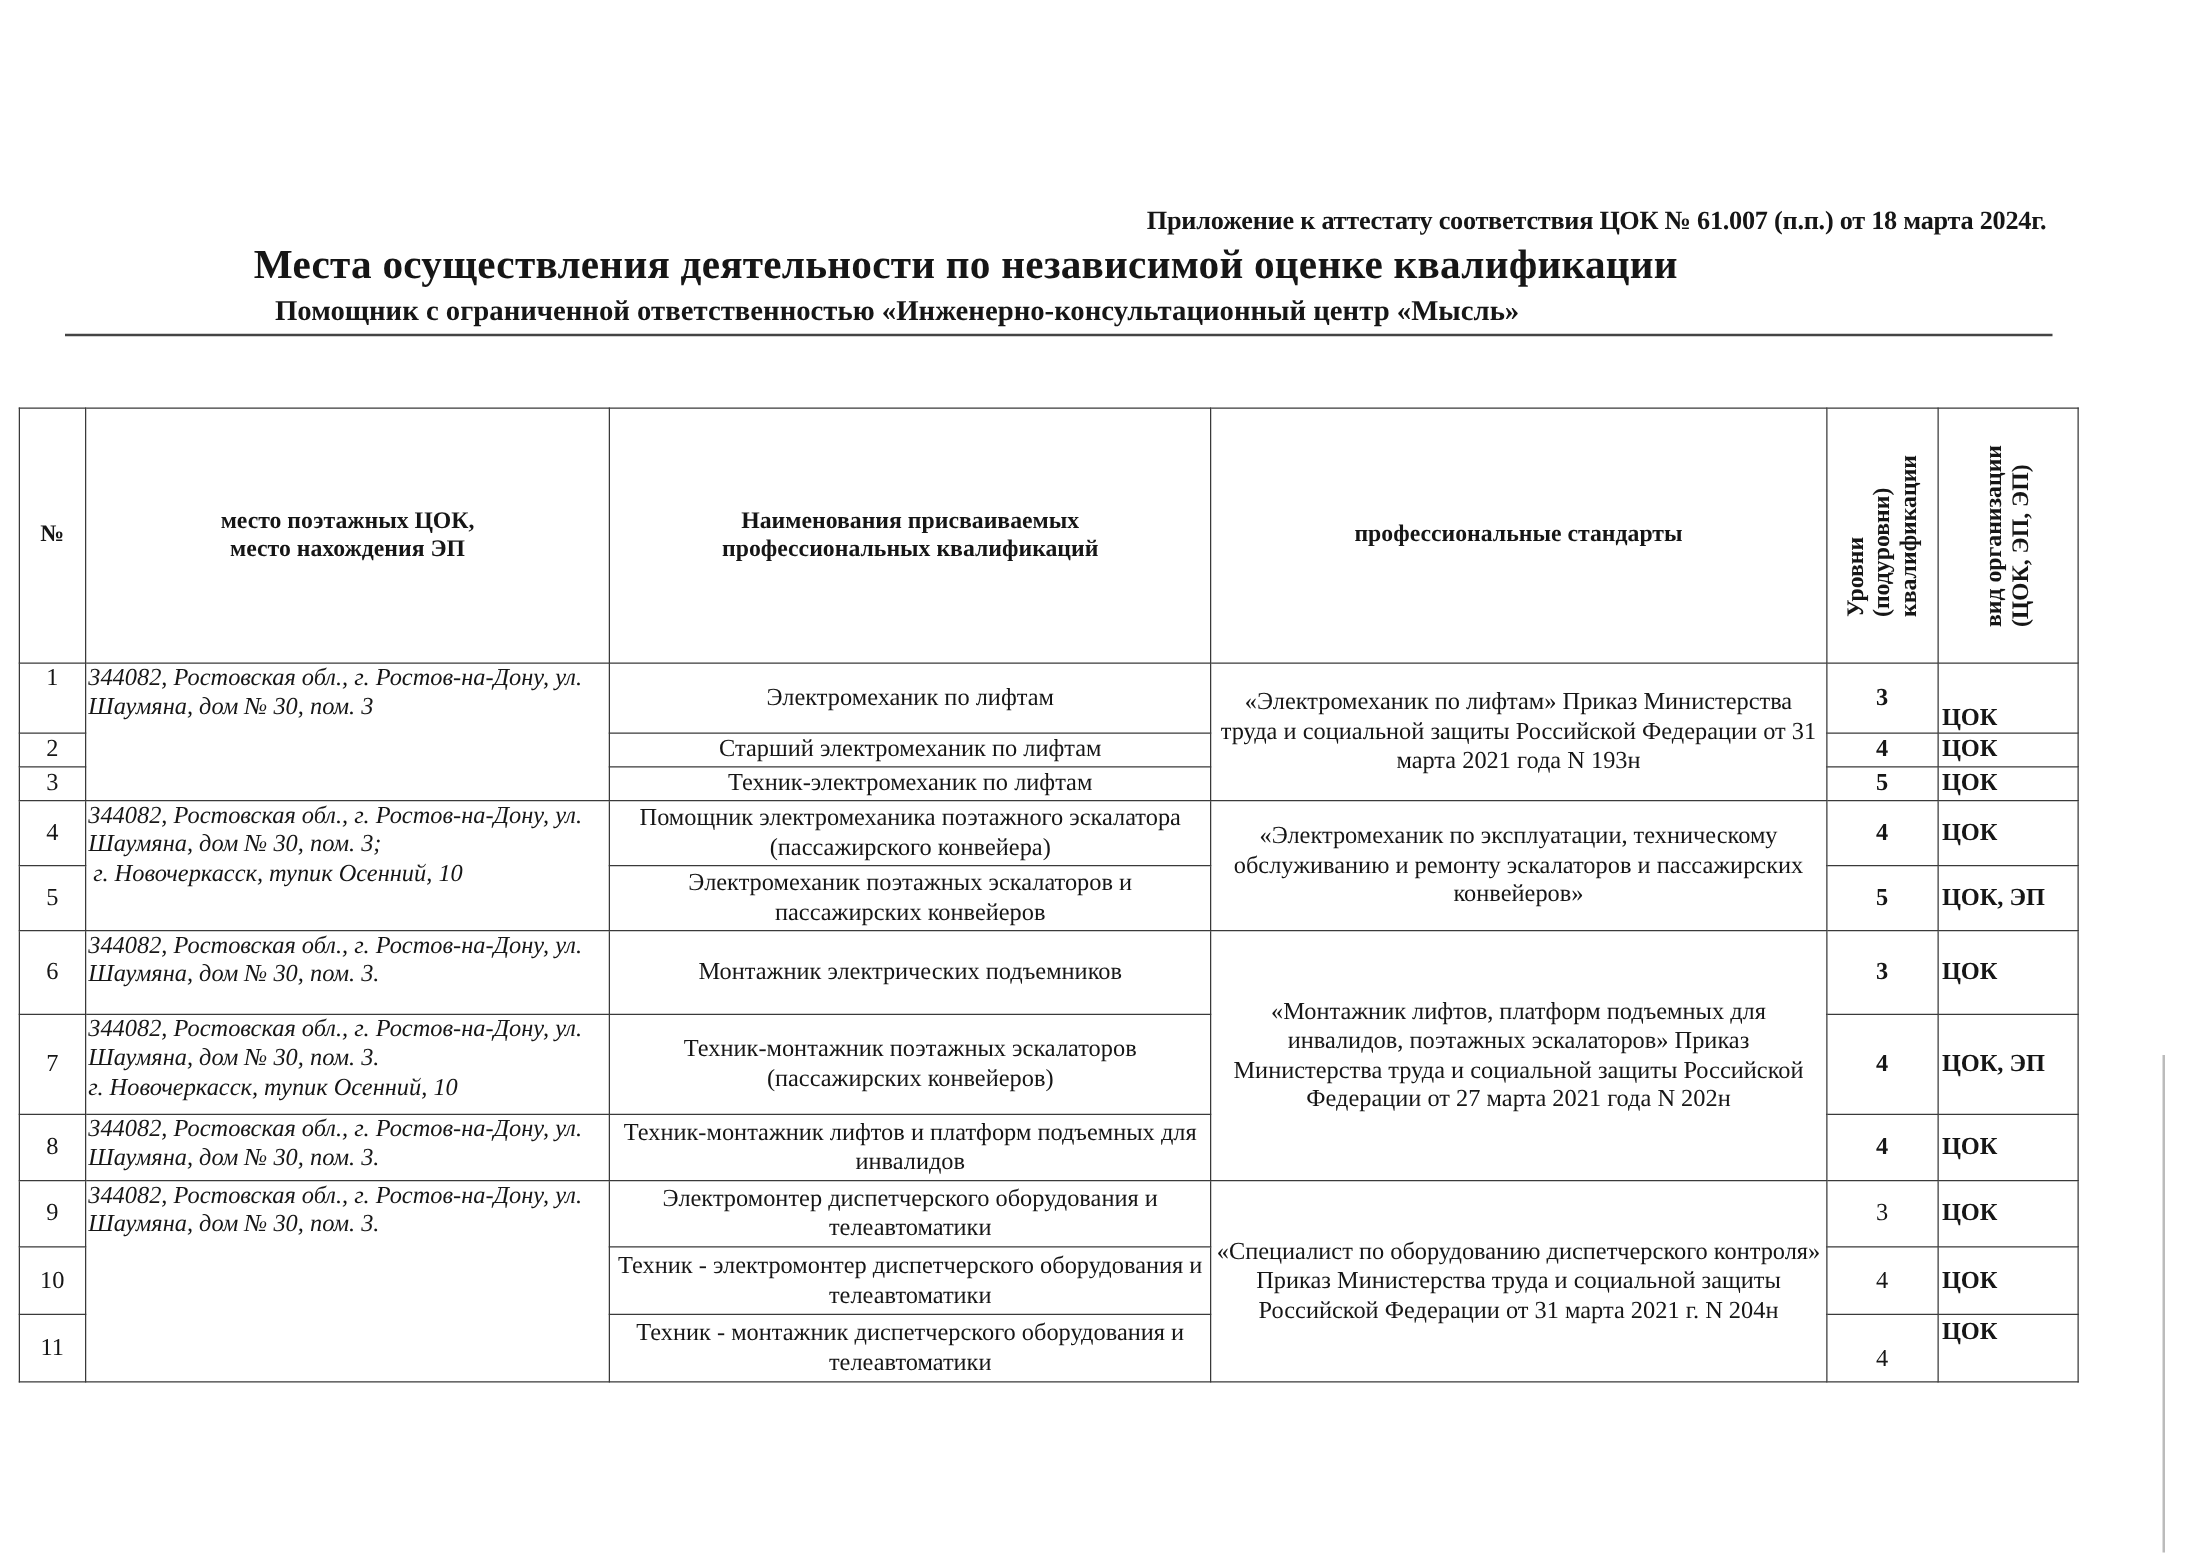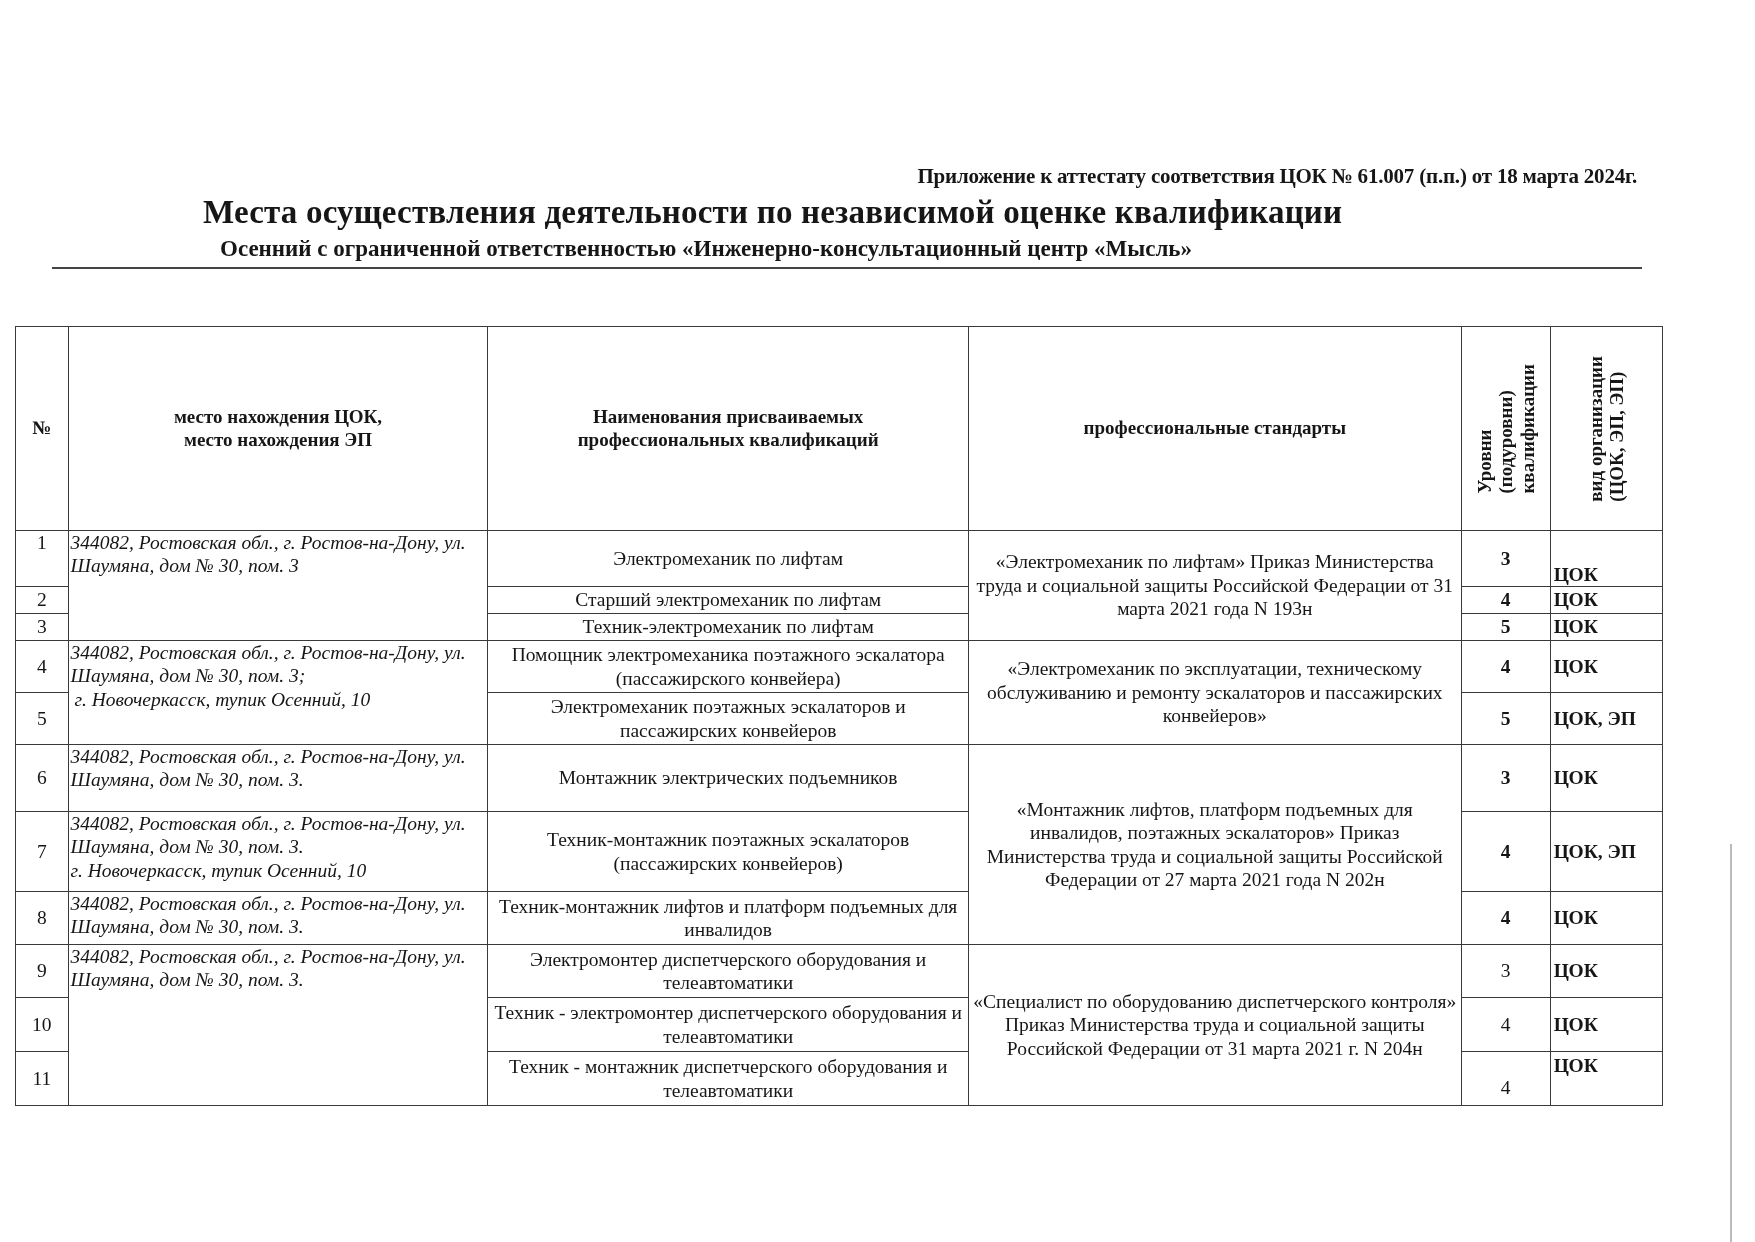--- a/index.html
+++ b/index.html
@@ -49,37 +49,37 @@
   .right-edge { position:absolute; left: 1730px; top: 840px; width: 2px; height: 400px; background:#bbb; }
 </style>
 </head>
 <body>
 
 <div class="page">
   <div class="appendix">Приложение к аттестату соответствия ЦОК № 61.007 (п.п.) от 18 марта 2024г.</div>
   <div class="title">
     <span class="title-main">Места осуществления деятельности по независимой оценке квалификации</span>
   </div>
-  <div class="subtitle">Осенний с ограниченной ответственностью «Инженерно-консультационный центр «Мысль»</div>
+  <div class="subtitle">Помощник с ограниченной ответственностью «Инженерно-консультационный центр «Мысль»</div>
   <div class="rule"></div>
 
   <table class="grid">
     <colgroup>
       <col class="col-num">
         <col class="col-addr">
         <col class="col-qual">
         <col class="col-std">
         <col class="col-lvl">
         <col class="col-org">
     </colgroup>
     <tbody>
         <tr class="hdr-row">
       <th class="hdr-num">№</th>
       <th>
-        <div>место нахождения ЦОК,</div>
+        <div>место поэтажных ЦОК,</div>
         <div>место нахождения ЭП</div>
       </th>
       <th>
         <div>Наименования присваиваемых</div>
         <div>профессиональных квалификаций</div>
       </th>
       <th>профессиональные стандарты</th>
       <th>
         <div class="vert">
           <div>Уровни</div>

